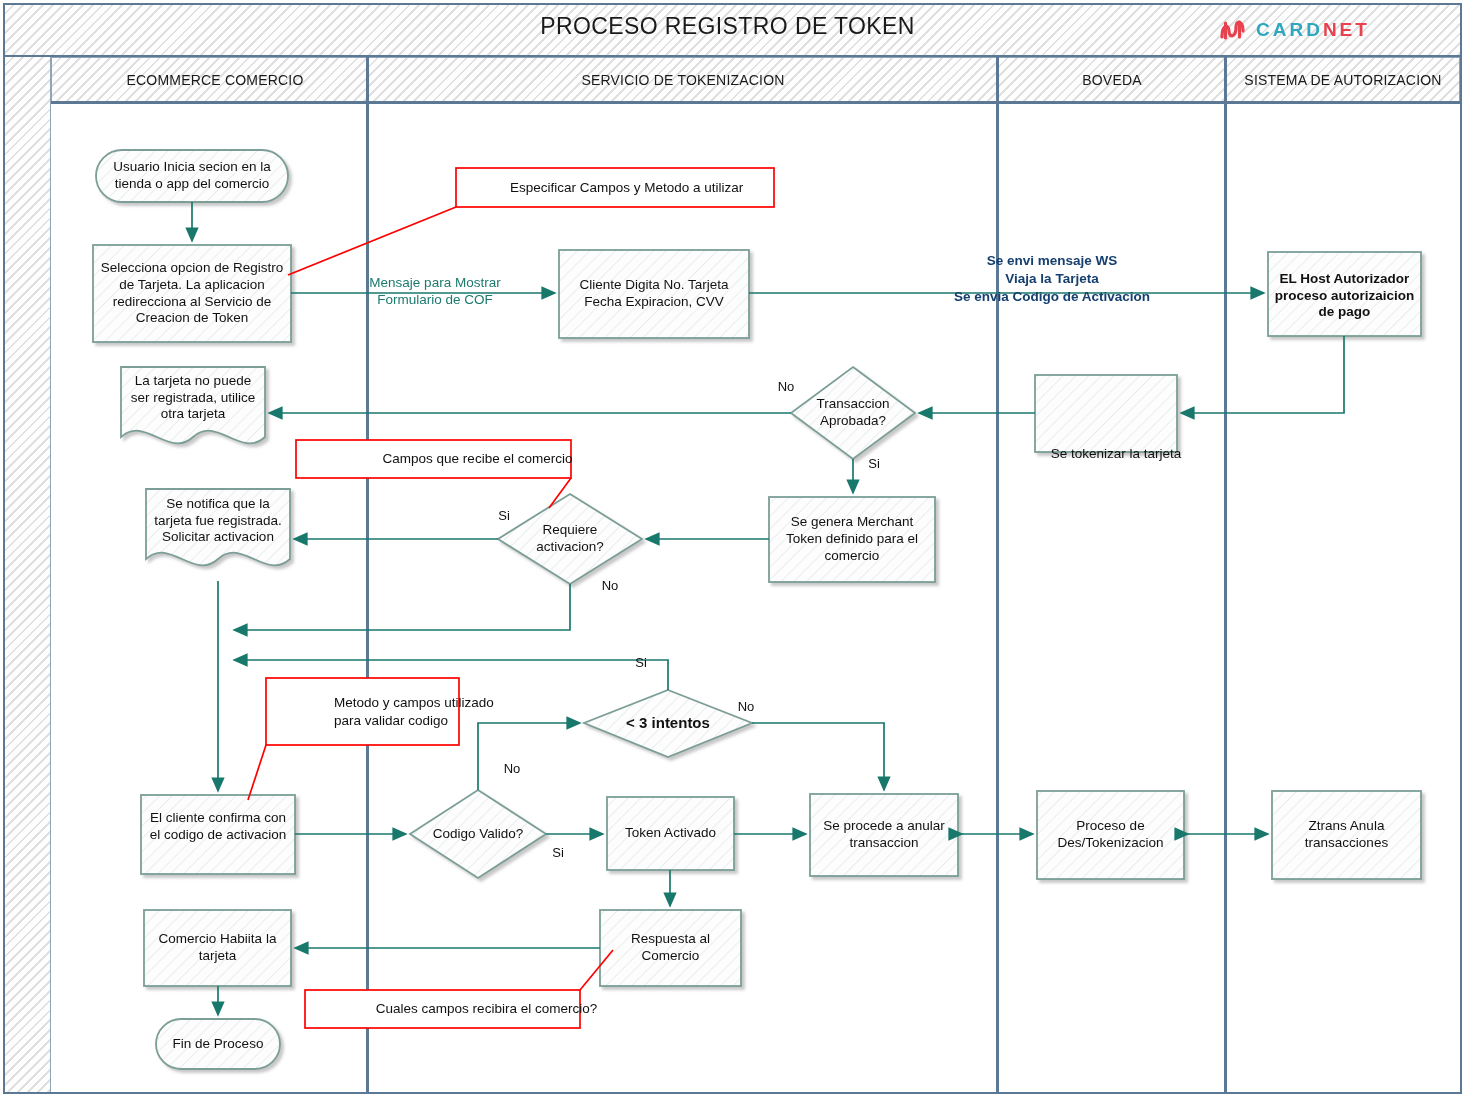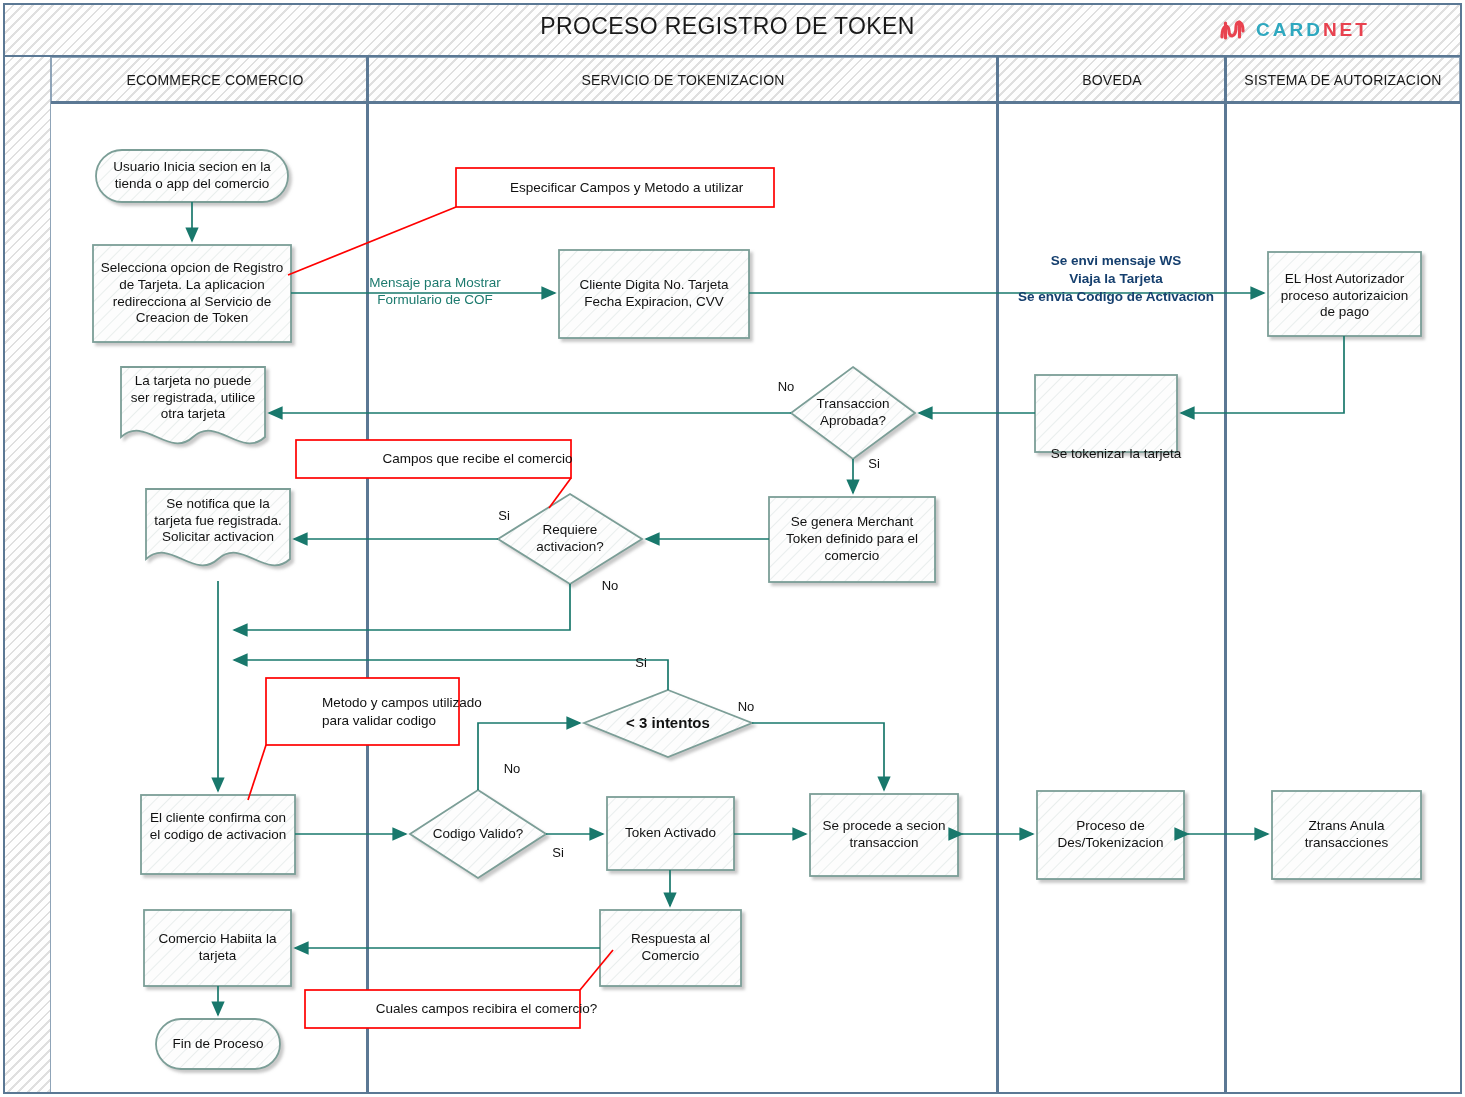--- a/index.html
+++ b/index.html
@@ -215,45 +215,45 @@
       <path d="M456,207 L288,275"></path>
       <path d="M571,478 L549,508"></path>
       <path d="M266,745 L248,800"></path>
       <path d="M580,990 L613,950"></path>
     </g>
   </svg>
 
   <div class="nodetext" style="left:96px;top:150px;width:192px;height:52px;">Usuario Inicia secion en la tienda o app del comercio</div>
   <div class="nodetext" style="left:93px;top:245px;width:198px;height:97px;">Selecciona opcion de Registro de Tarjeta. La aplicacion redirecciona al Servicio de Creacion de Token</div>
   <div class="nodetext" style="left:559px;top:250px;width:190px;height:88px;">Cliente Digita No. Tarjeta Fecha Expiracion, CVV</div>
-  <div class="nodetext" style="left:1268px;top:252px;width:153px;height:88px;">EL  Host Autorizador proceso autorizaicion de pago</div>
+  <div class="nodetext" style="left:1268px;top:252px;width:153px;height:88px;font-weight:bold;">EL  Host Autorizador proceso autorizaicion de pago</div>
   <div class="nodetext" style="left:1035px;top:375px;width:162px;height:77px;margin-top:41px;">Se tokenizar la tarjeta</div>
   <div class="nodetext" style="left:795px;top:389px;width:116px;height:48px;">Transaccion Aprobada?</div>
   <div class="nodetext" style="left:121px;top:367px;width:144px;height:62px;">La tarjeta no puede ser registrada, utilice otra tarjeta</div>
   <div class="nodetext" style="left:769px;top:497px;width:166px;height:85px;">Se genera Merchant Token definido para el comercio</div>
   <div class="nodetext" style="left:512px;top:515px;width:116px;height:48px;">Requiere activacion?</div>
   <div class="nodetext" style="left:146px;top:489px;width:144px;height:64px;">Se notifica que la tarjeta fue registrada. Solicitar activacion</div>
   <div class="nodetext bold" style="left:598px;top:707px;width:140px;height:32px;">&lt; 3 intentos</div>
   <div class="nodetext" style="left:141px;top:795px;width:154px;height:63px;">El cliente confirma con el codigo de activacion</div>
   <div class="nodetext" style="left:424px;top:810px;width:108px;height:48px;">Codigo Valido?</div>
   <div class="nodetext" style="left:607px;top:797px;width:127px;height:73px;">Token Activado</div>
-  <div class="nodetext" style="left:810px;top:794px;width:148px;height:82px;">Se procede a secion transaccion</div>
+  <div class="nodetext" style="left:810px;top:794px;width:148px;height:82px;">Se procede a anular transaccion</div>
   <div class="nodetext" style="left:1037px;top:791px;width:147px;height:88px;">Proceso de Des/Tokenizacion</div>
   <div class="nodetext" style="left:1272px;top:791px;width:149px;height:88px;">Ztrans Anula transacciones</div>
   <div class="nodetext" style="left:600px;top:910px;width:141px;height:76px;">Respuesta al Comercio</div>
   <div class="nodetext" style="left:144px;top:910px;width:147px;height:76px;">Comercio Habiita la tarjeta</div>
   <div class="nodetext" style="left:156px;top:1019px;width:124px;height:50px;">Fin de Proceso</div>
 
   <div class="notetext" style="left:456px;top:168px;width:318px;height:39px;">Especificar Campos y Metodo a utilizar</div>
   <div class="notetext ctr" style="left:296px;top:440px;width:275px;height:38px;">Campos que recibe el comercio</div>
-  <div class="notetext" style="left:268px;top:678px;width:193px;height:67px;border-radius:7px;">Metodo y campos utilizado para validar codigo</div>
+  <div class="notetext" style="left:280px;top:678px;width:193px;height:67px;border-radius:7px;">Metodo y campos utilizado para validar codigo</div>
   <div class="notetext ctr" style="left:305px;top:990px;width:275px;height:38px;">Cuales campos recibira el comercio?</div>
 
   <div class="edgelabel teal" style="left:355px;top:275px;width:160px;">Mensaje para Mostrar Formulario de COF</div>
-  <div class="edgelabel bluebold" style="left:996px;top:252px;width:240px;white-space:pre-line;">Se envi mensaje WS
+  <div class="edgelabel bluebold" style="left:932px;top:252px;width:240px;white-space:pre-line;">Se envi mensaje WS
 Viaja la Tarjeta
 Se envia Codigo de Activacion</div>
   <div class="edgelabel" style="left:771px;top:379px;width:30px;">No</div>
   <div class="edgelabel" style="left:859px;top:456px;width:30px;">Si</div>
   <div class="edgelabel" style="left:489px;top:508px;width:30px;">Si</div>
   <div class="edgelabel" style="left:595px;top:578px;width:30px;">No</div>
   <div class="edgelabel" style="left:626px;top:655px;width:30px;">Si</div>
   <div class="edgelabel" style="left:731px;top:699px;width:30px;">No</div>
   <div class="edgelabel" style="left:497px;top:761px;width:30px;">No</div>
   <div class="edgelabel" style="left:543px;top:845px;width:30px;">Si</div>

